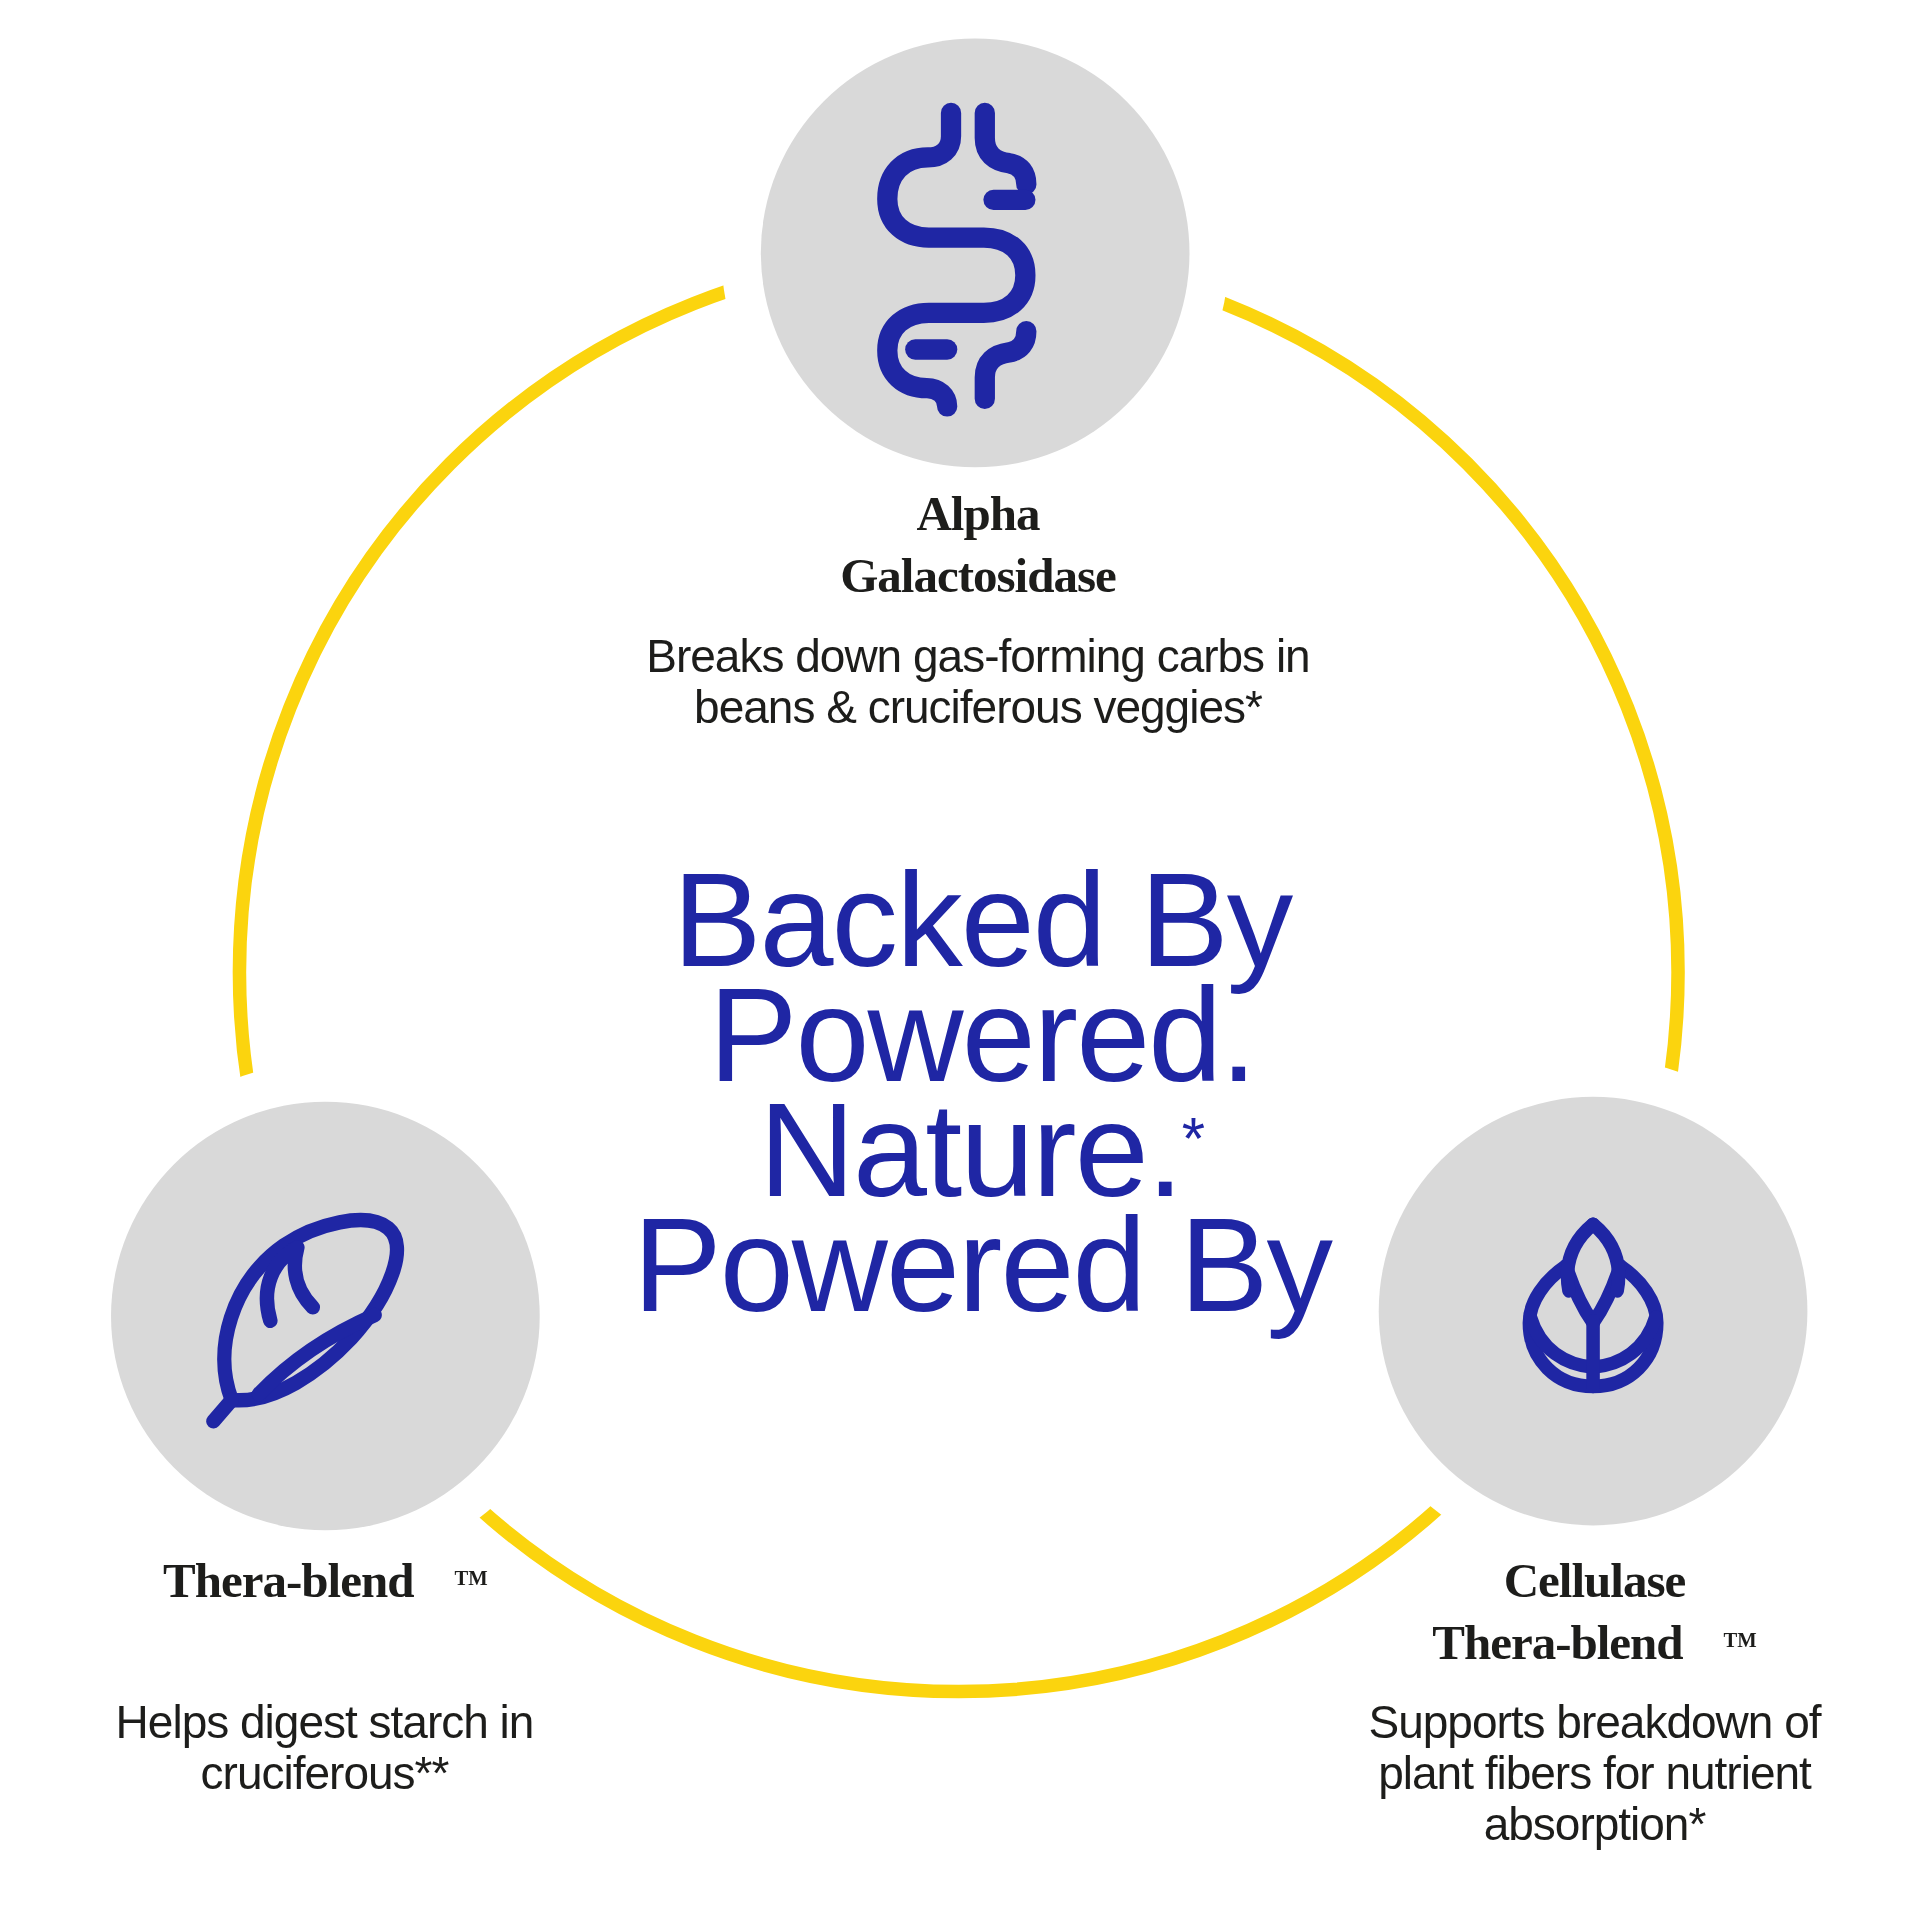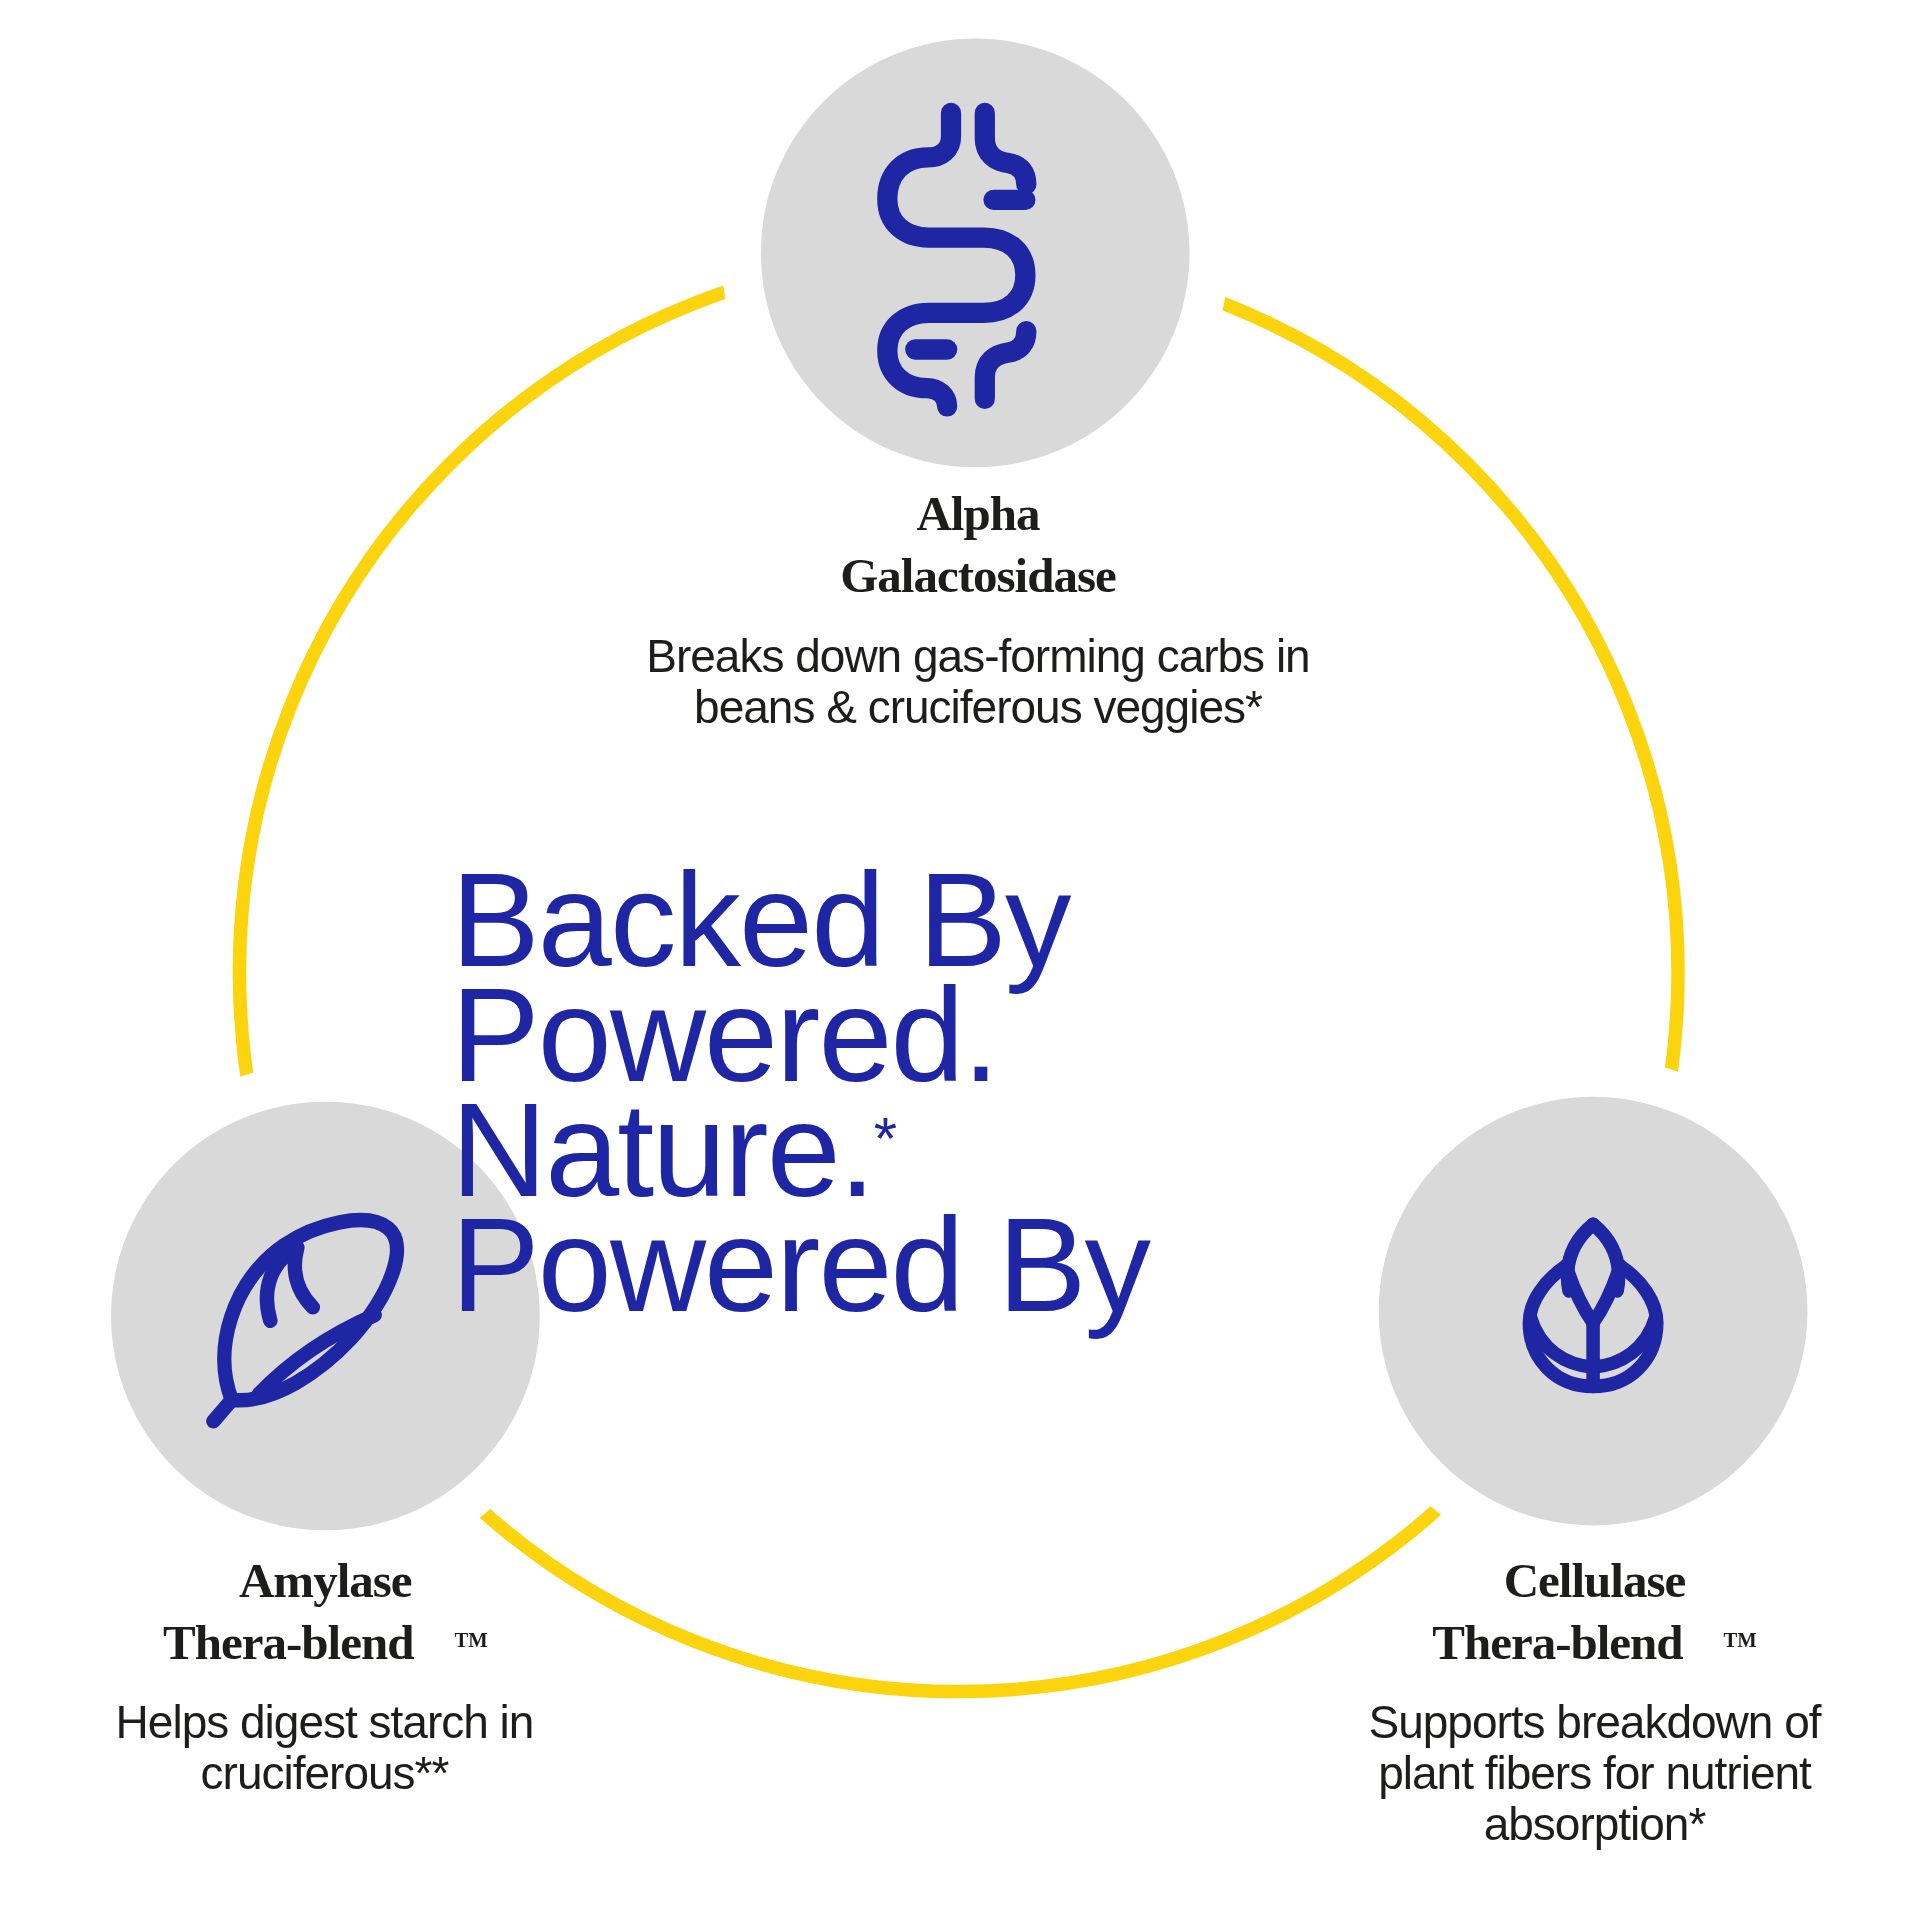--- a/index.html
+++ b/index.html
@@ -15,21 +15,21 @@
     font-family:"Liberation Sans", sans-serif;overflow:hidden;
   }
   .diagram-svg{position:absolute;left:0;top:0;width:1931px;height:1931px;}
   .ring{stroke:var(--yellow);stroke-width:14;fill:none;}
   .spacer{fill:var(--background);}
   .node-circle{fill:var(--circle-gray);}
   .icon-stroke{stroke:var(--blue);fill:none;stroke-linecap:round;stroke-linejoin:round;}
 
   .headline{
     position:absolute;left:451px;top:863px;width:1062px;
-    color:var(--blue);
+    text-align:center;color:var(--blue);
     font-size:133px;line-height:115px;font-weight:400;letter-spacing:-1.9px;
   }
   .headline sup{font-size:0.45em;line-height:0;vertical-align:0.62em;letter-spacing:0;}
 
   .node-title{
     position:absolute;text-align:center;color:var(--text-dark);
     font-size:49px;line-height:62px;font-weight:700;letter-spacing:-1px;font-family:Liberation Serif, serif;
   }
   .node-title .tm{font-size:0.42em;line-height:0;vertical-align:0.6em;letter-spacing:0;font-weight:700;margin-left:41px;}
   .node-desc{
@@ -103,21 +103,20 @@
   <div class="node-title pos-top-title">
     <div>Alpha</div>
     <div>Galactosidase</div>
   </div>
   <div class="node-desc pos-top-desc">
     <div>Breaks down gas-forming carbs in</div>
     <div>beans &amp; cruciferous veggies*</div>
   </div>
 
   <div class="node-title pos-left-title">
-    <div>Amylase</div>
     <div><span>Thera-blend</span><sup class="tm">TM</sup></div>
   </div>
   <div class="node-desc pos-left-desc">
     <div>Helps digest starch in</div>
     <div>cruciferous**</div>
   </div>
 
   <div class="node-title pos-right-title">
     <div>Cellulase</div>
     <div><span>Thera-blend</span><sup class="tm">TM</sup></div>

